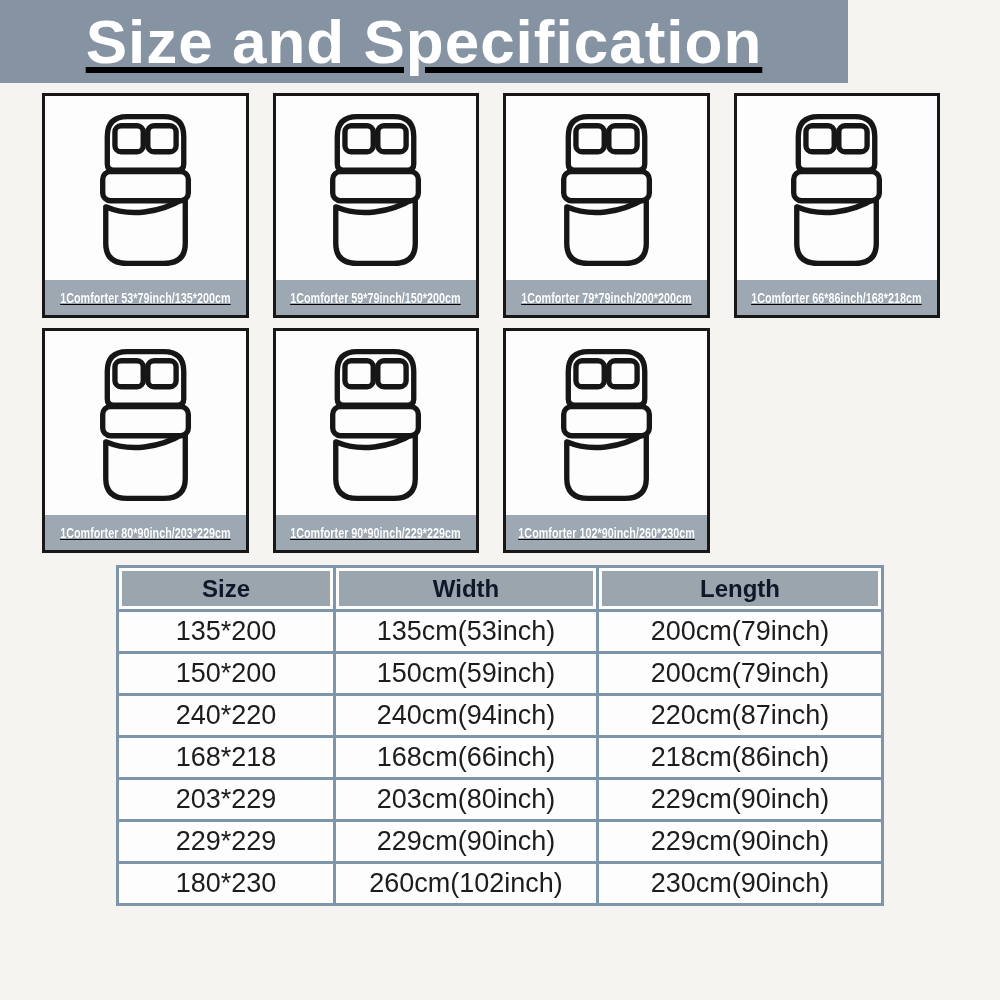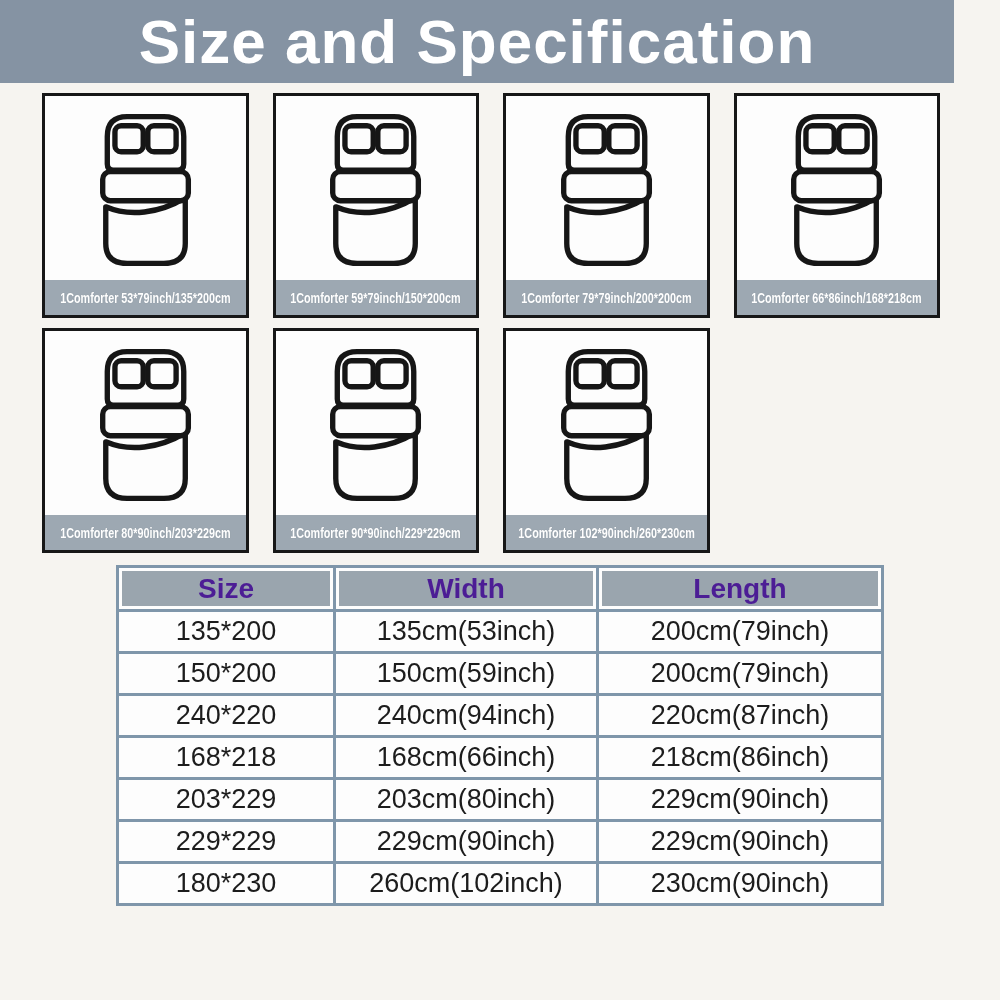--- a/index.html
+++ b/index.html
@@ -3,37 +3,38 @@
 <meta charset="utf-8">
 <style>
   * { margin:0; padding:0; box-sizing:border-box; }
   html,body { width:1000px; height:1000px; }
   body {
     background:#f6f4f0;
     font-family:"Liberation Sans", sans-serif;
     overflow:hidden;
   }
   .banner {
-    width:954px; height:83px;
+    width:848px; height:83px;
     background:#8593a3;
-    display:flex; align-items:center; justify-content:center;
+    display:flex; align-items:center; justify-content:center;text-decoration:underline;
   }
   .banner h1 {
     color:#ffffff;
     font-size:62px;
     font-weight:bold;
     letter-spacing:1px;
     white-space:nowrap;
   }
   .cards {
     margin:10px 60px 0 42px;
     display:grid;
     grid-template-columns:repeat(4,1fr);
     column-gap:24px;
     row-gap:10px;
+    text-decoration:underline;
   }
   .card {
     height:225px;
     background:#fdfdfd;
     border:3px solid #171717;
     display:flex;
     flex-direction:column;
     overflow:hidden;
   }
   .card-art {
@@ -83,22 +84,22 @@
   }
   .spec-table td.hcell {
     padding:3px;
     height:44px;
   }
   .spec-table td.hcell > div {
     background:#9aa5ae;
     width:100%; height:100%;
     display:flex; align-items:center; justify-content:center;
     font-weight:bold;
-    font-size:28px;
-    color:#4c1d95;
+    font-size:24px;
+    color:#0f172a;
   }
 </style>
 </head>
 <body>
 
 <header class="banner">
   <h1>Size and Specification</h1>
 </header>
 
 <div class="cards">

